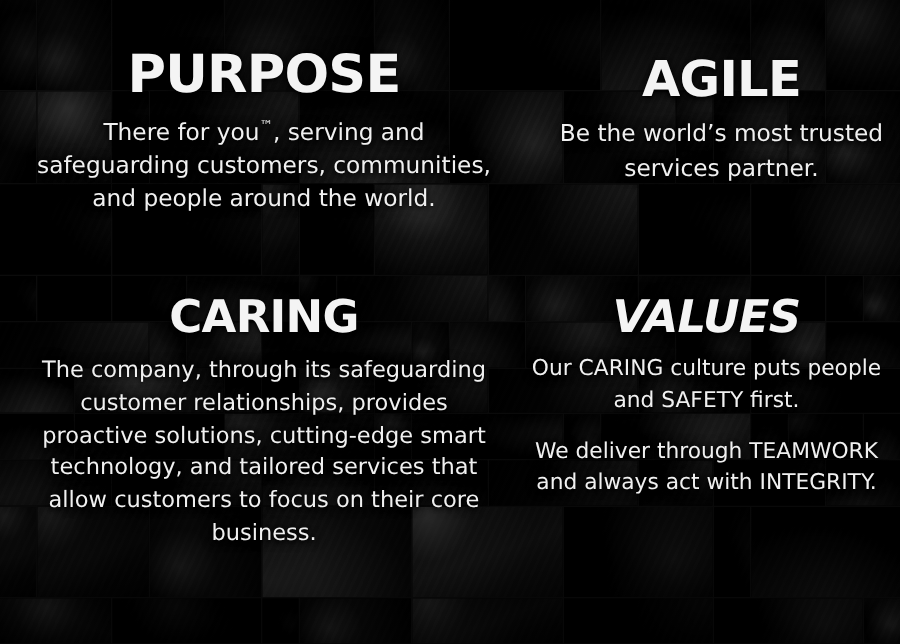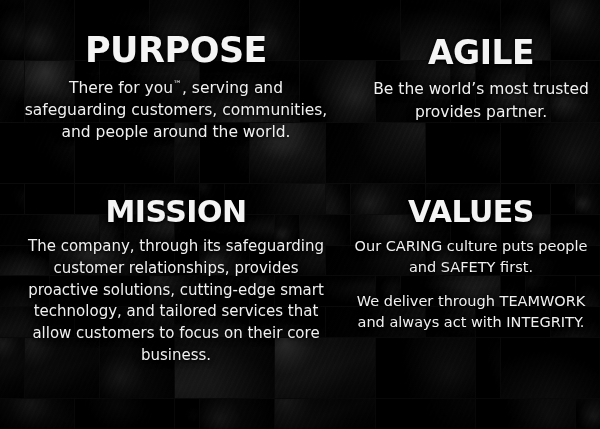--- a/index.html
+++ b/index.html
@@ -120,21 +120,21 @@
   #panel-vision .heading { font-size: 33px; }
   #panel-vision .body { font-size: 15.5px; line-height: 1.46; }
 
   
   #panel-mission { left: 18px; top: 197px; width: 316px; }
   #panel-mission .heading { font-size: 30px; }
   #panel-mission .body { font-size: 15px; line-height: 1.45; }
 
   
   #panel-values { left: 348px; top: 197px; width: 246px; }
-  #panel-values .heading { font-size: 30px; }
+  #panel-values .heading { font-size: 30px; font-style: italic; }
   #panel-values .body { font-size: 14.5px; line-height: 1.42; }
   #panel-values .body + .body { margin-top: 14px; }
 
   sup.tm { font-size: 0.58em; vertical-align: super; line-height: 0; }
 </style>
 </head>
 <body>
 
 <div id="stage">
 
@@ -237,25 +237,25 @@
 
   <div id="content">
 
     <div class="panel" id="panel-purpose">
       <h1 class="heading">PURPOSE</h1>
       <p class="body"><span>There for you</span><sup class="tm">™</sup><span>, serving and safeguarding customers, communities, and people around the world.</span></p>
     </div>
 
     <div class="panel" id="panel-vision">
       <h1 class="heading">AGILE</h1>
-      <p class="body">Be the world’s most trusted provides partner.</p>
+      <p class="body">Be the world’s most trusted services partner.</p>
     </div>
 
     <div class="panel" id="panel-mission">
-      <h1 class="heading">MISSION</h1>
+      <h1 class="heading">CARING</h1>
       <p class="body">The company, through its safeguarding customer relationships, provides proactive solutions, cutting-edge smart technology, and tailored services that allow customers to focus on their core business.</p>
     </div>
 
     <div class="panel" id="panel-values">
       <h1 class="heading">VALUES</h1>
       <p class="body">Our CARING culture puts people and SAFETY first.</p>
       <p class="body">We deliver through TEAMWORK and always act with INTEGRITY.</p>
     </div>
 
   </div>

